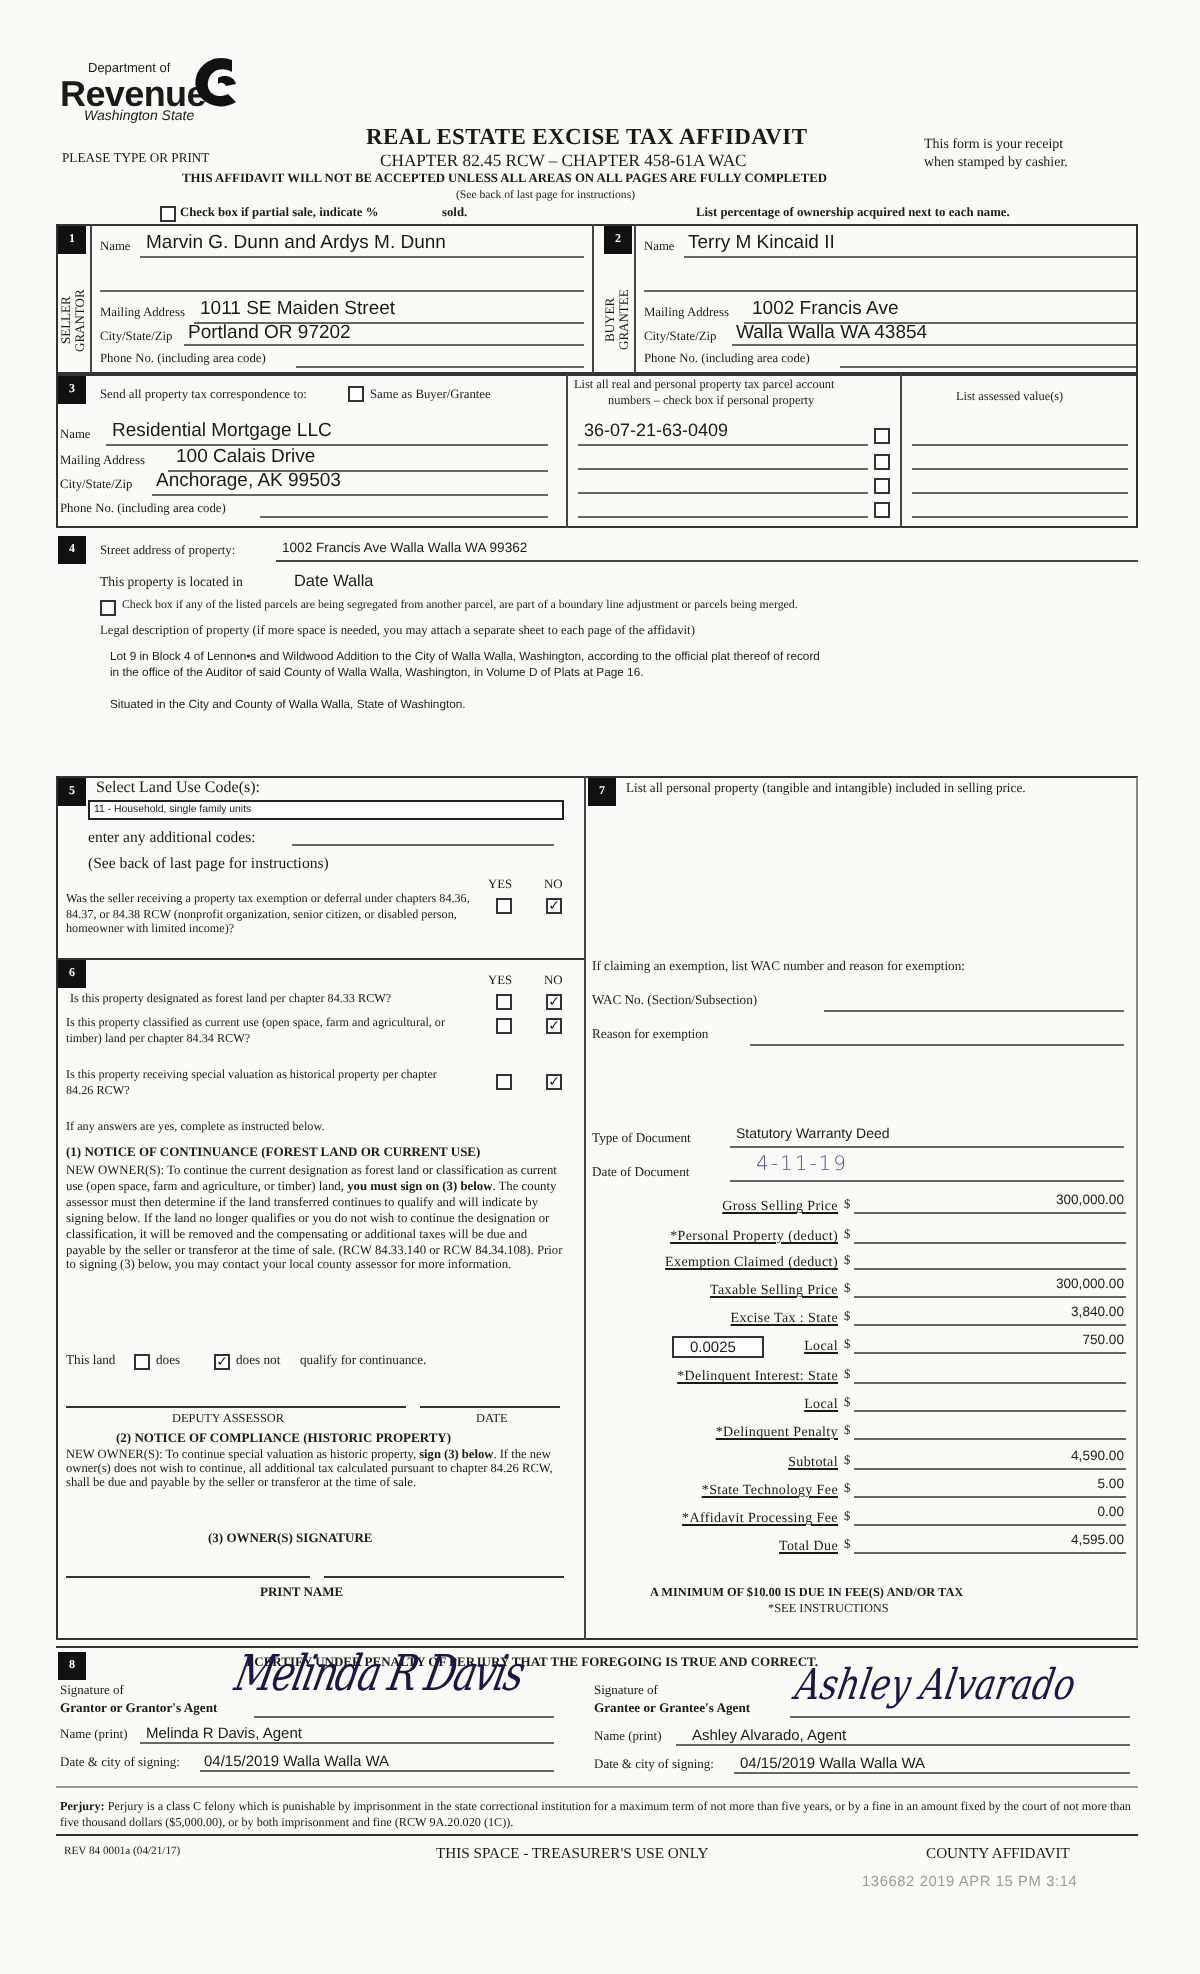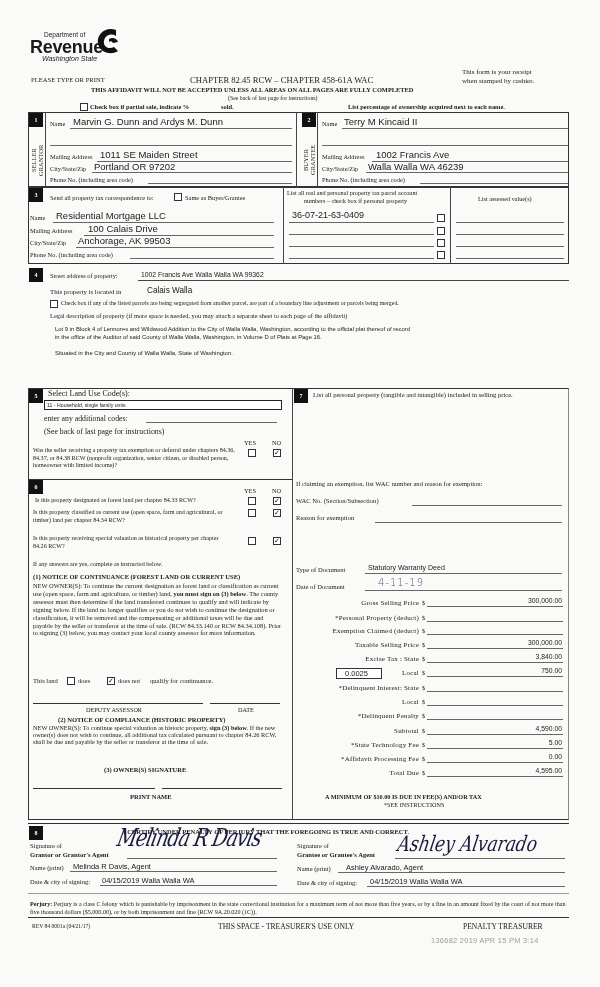--- a/index.html
+++ b/index.html
@@ -12,39 +12,40 @@
   .num-badge { position: absolute; width: 14px; height: 14px; background: #111; color: #fff; font-size: 6px; font-weight: bold; display: flex; align-items: center; justify-content: center; font-family: "Liberation Serif", serif; }
   .hline { position: absolute; height: 1px; background: #555; }
   .vline { position: absolute; width: 1px; background: #444; }
   .box { position: absolute; border: 1px solid #333; }
   .cb { position: absolute; width: 8px; height: 8px; border: 1px solid #333; background: #fff; font-size: 7px; line-height: 6px; text-align: center; font-family: "DejaVu Sans", sans-serif; }
   .lbl { position: absolute; font-size: 6.4px; white-space: nowrap; }
   .val { position: absolute; font-size: 9.5px; white-space: nowrap; font-family: "Liberation Sans", sans-serif; }
   .line-under { position: absolute; height: 1px; background: #666; }
   .vert-text { position: absolute; writing-mode: vertical-rl; transform: rotate(180deg); font-size: 6.5px; text-align: center; line-height: 7px; }
   .para { position: absolute; font-size: 6.6px; line-height: 8.4px; }
-  .rlabel { position: absolute; font-size: 7px; text-align: left; white-space: nowrap; letter-spacing: 0.2px; }
+  .rlabel { position: absolute; font-size: 7px; text-align: left; white-space: nowrap; letter-spacing: 0.2px; text-decoration: underline; }
   .amt { position: absolute; font-size: 6.8px; text-align: right; font-family: "Liberation Sans", sans-serif; }
 </style>
 </head>
 <body>
 
 <div class="page">
 
   <div class="abs" style="left:30px;top:30px;width:95px;height:40px;">
     <div class="abs sans" style="left:14px;top:1px;font-size:6.5px;">Department of</div>
     <div class="abs sans" style="left:0;top:7px;font-size:18px;font-weight:bold;letter-spacing:-0.3px;">Revenue</div>
     <div class="abs sans" style="left:12px;top:25px;font-size:7px;font-style:italic;">Washington State</div>
     <svg class="abs" style="left:64px;top:-4px;" width="28" height="30" viewBox="0 0 28 30">
       <path d="M22 4 C12 0 2 8 4 18 C6 26 16 30 24 25 L20 21 C14 24 9 20 10 15 C11 9 17 7 22 10 Z" fill="#111"></path>
       <path d="M15 13 C18 11 23 12 24 16 L19 17 C18 15 16 15 15 16 Z" fill="#111"></path>
     </svg>
   </div>
 
   <div class="abs serif" style="left:31px;top:76px;font-size:6.6px;">PLEASE TYPE OR PRINT</div>
+  <div class="abs serif" style="left:183px;top:63px;font-size:11.5px;font-weight:bold;letter-spacing:0.2px;">REAL ESTATE EXCISE TAX AFFIDAVIT</div>
   <div class="abs serif" style="left:190px;top:75px;font-size:8.6px;">CHAPTER 82.45 RCW – CHAPTER 458-61A WAC</div>
   <div class="abs serif" style="left:462px;top:68px;font-size:7px;">This form is your receipt</div>
   <div class="abs serif" style="left:462px;top:77px;font-size:7px;">when stamped by cashier.</div>
   <div class="abs serif" style="left:91px;top:86px;font-size:6.4px;font-weight:bold;">THIS AFFIDAVIT WILL NOT BE ACCEPTED UNLESS ALL AREAS ON ALL PAGES ARE FULLY COMPLETED</div>
   <div class="abs serif" style="left:228px;top:95px;font-size:5.8px;">(See back of last page for instructions)</div>
 
   <div class="cb" style="left:80px;top:103px;"></div>
   <div class="abs serif" style="left:90px;top:103px;font-size:6.4px;font-weight:bold;">Check box if partial sale, indicate %</div>
   <div class="abs serif" style="left:221px;top:103px;font-size:6.4px;font-weight:bold;">sold.</div>
   <div class="abs serif" style="left:348px;top:103px;font-size:6.4px;font-weight:bold;">List percentage of ownership acquired next to each name.</div>
@@ -78,21 +79,21 @@
   </div>
 
   <div class="lbl serif" style="left:322px;top:120px;">Name</div>
   <div class="val" style="left:344px;top:116px;">Terry M Kincaid II</div>
   <div class="line-under" style="left:342px;top:128px;width:226px;"></div>
   <div class="line-under" style="left:322px;top:145px;width:246px;"></div>
   <div class="lbl serif" style="left:322px;top:153px;">Mailing Address</div>
   <div class="val" style="left:376px;top:149px;">1002 Francis Ave</div>
   <div class="line-under" style="left:372px;top:161px;width:196px;"></div>
   <div class="lbl serif" style="left:322px;top:165px;">City/State/Zip</div>
-  <div class="val" style="left:368px;top:161px;">Walla Walla WA 46239</div>
+  <div class="val" style="left:368px;top:161px;">Walla Walla WA 43854</div>
   <div class="line-under" style="left:366px;top:172px;width:202px;"></div>
   <div class="lbl serif" style="left:322px;top:176px;">Phone No. (including area code)</div>
   <div class="line-under" style="left:420px;top:183px;width:148px;"></div>
 
   <div class="box" style="left:28px;top:187px;width:541px;height:77px;"></div>
   <div class="vline" style="left:283px;top:187px;height:77px;"></div>
   <div class="vline" style="left:450px;top:187px;height:77px;"></div>
 
   <div class="num-badge" style="left:29px;top:188px;">3</div>
   <div class="lbl serif" style="left:50px;top:194px;">Send all property tax correspondence to:</div>
@@ -136,21 +137,21 @@
     <div class="cb" style="left:437px;top:251px;"></div>
     <div class="line-under" style="left:456px;top:258px;width:108px;"></div>
   </div>
 
   <div class="num-badge" style="left:29px;top:268px;">4</div>
   <div class="lbl serif" style="left:50px;top:272px;">Street address of property:</div>
   <div class="abs sans" style="left:141px;top:271px;font-size:6.8px;">1002 Francis Ave Walla Walla WA 99362</div>
   <div class="line-under" style="left:138px;top:280px;width:431px;background:#444;"></div>
 
   <div class="lbl serif" style="left:50px;top:288px;font-size:6.8px;">This property is located in</div>
-  <div class="abs sans" style="left:147px;top:286px;font-size:8.2px;">Calais Walla</div>
+  <div class="abs sans" style="left:147px;top:286px;font-size:8.2px;">Date Walla</div>
 
   <div class="cb" style="left:50px;top:300px;"></div>
   <div class="lbl serif" style="left:61px;top:300px;font-size:5.9px;">Check box if any of the listed parcels are being segregated from another parcel, are part of a boundary line adjustment or parcels being merged.</div>
 
   <div class="lbl serif" style="left:50px;top:312px;font-size:6.4px;">Legal description of property (if more space is needed, you may attach a separate sheet to each page of the affidavit)</div>
   <div class="abs sans" style="left:55px;top:326px;font-size:5.9px;white-space:nowrap;">Lot 9 in Block 4 of Lennon•s and Wildwood Addition to the City of Walla Walla, Washington, according to the official plat thereof of record</div>
   <div class="abs sans" style="left:55px;top:334px;font-size:5.9px;white-space:nowrap;">in the office of the Auditor of said County of Walla Walla, Washington, in Volume D of Plats at Page 16.</div>
   <div class="abs sans" style="left:55px;top:350px;font-size:5.9px;white-space:nowrap;">Situated in the City and County of Walla Walla, State of Washington.</div>
 
   <div class="box" style="left:28px;top:388px;width:541px;height:432px;border-right-color:#888;"></div>
@@ -333,15 +334,15 @@
   <div class="line-under" style="left:367px;top:886px;width:198px;"></div>
 
   <div class="hline" style="left:28px;top:893px;width:541px;background:#999;"></div>
 
   <div class="para serif" style="left:30px;top:900px;width:540px;font-size:6.1px;line-height:8px;">
     <b>Perjury:</b><span> Perjury is a class C felony which is punishable by imprisonment in the state correctional institution for a maximum term of not more than five years, or by a fine in an amount fixed by the court of not more than five thousand dollars ($5,000.00), or by both imprisonment and fine (RCW 9A.20.020 (1C)).</span>
   </div>
   <div class="hline" style="left:28px;top:917px;width:541px;background:#333;"></div>
   <div class="abs serif" style="left:32px;top:923px;font-size:5.6px;">REV 84 0001a (04/21/17)</div>
   <div class="abs serif" style="left:218px;top:922px;font-size:7.6px;">THIS SPACE - TREASURER'S USE ONLY</div>
-  <div class="abs serif" style="left:463px;top:922px;font-size:7.6px;">PENALTY TREASURER</div>
+  <div class="abs serif" style="left:463px;top:922px;font-size:7.6px;">COUNTY AFFIDAVIT</div>
   <div class="abs sans" style="left:416px;top:936px;font-size:7.4px;color:#9a9a9a;letter-spacing:0.3px;margin-left:15px;">136682 2019 APR 15 PM 3:14</div>
 </div>
 
 </body></html>

